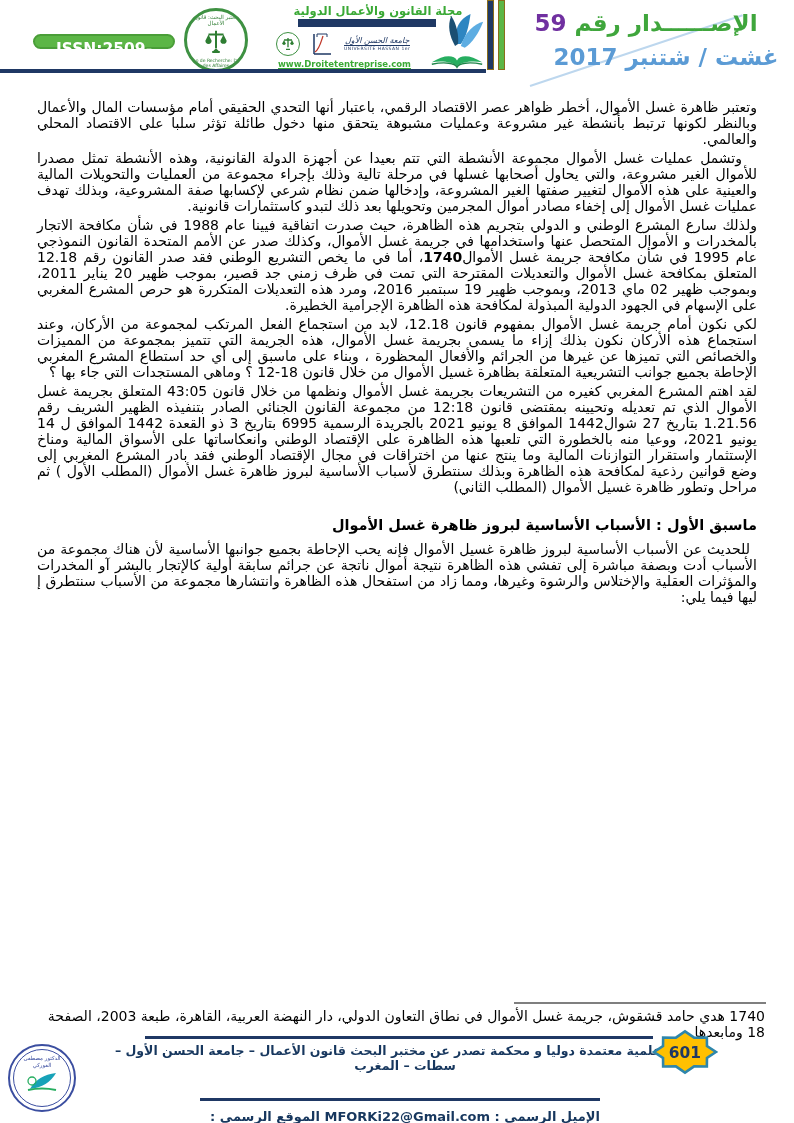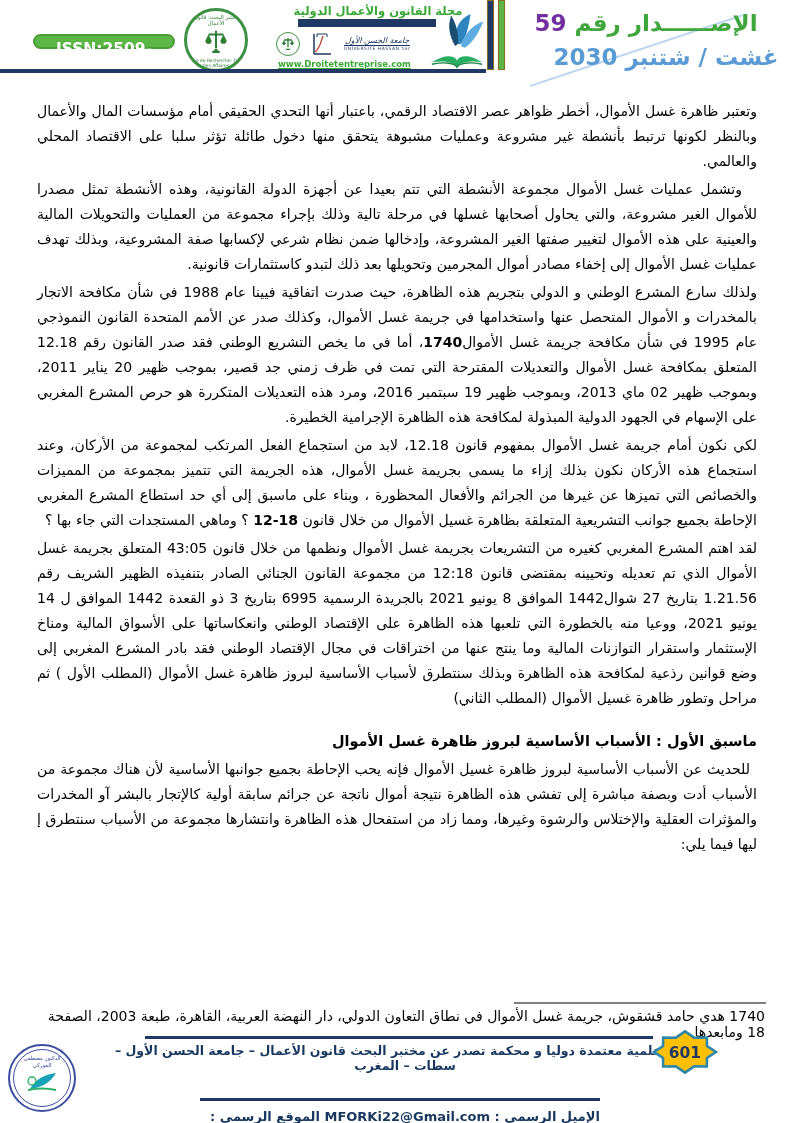--- a/index.html
+++ b/index.html
@@ -38,25 +38,25 @@
   .bar-navy{ background:#1F3864; } .bar-green{ background:#5CB646; }
   .issue-block{ position:absolute; left:505px; top:6px; width:282px; direction:rtl; text-align:center; z-index:1; }
   .issue-line1{ font-size:23px; font-weight:bold; line-height:34px; }
   .issue-label{ color:#3FA63C; } .issue-number{ color:#7030A0; }
   .issue-date{ color:#5B9BD5; font-size:23px; font-weight:bold; line-height:34px; margin-left:40px; }
   .diag{ position:absolute; left:530px; top:85px; width:224px; height:2px; background:#BDD7EE;
          transform:rotate(-18.4deg); transform-origin:left center; z-index:0; }
   .header-rule{ position:absolute; left:0; top:69px; width:486px; height:3.5px; background:#1F3864; }
   
   .article{ position:absolute; left:37px; right:37px; top:99px; direction:rtl; }
-  .article p{ font-size:14px; line-height:25px; text-align:justify; margin-bottom:3px; }
+  .article p{ font-size:14px; line-height:16px; text-align:justify; margin-bottom:3px; }
   .article p.ind{ text-indent:15px; }
   .article p.ind-sm{ text-indent:7px; }
   .fn-ref{ font-weight:bold; }
-  .bold-num{ font-weight:bold; }
+  .bold-num{ font-weight:normal; }
   .section-heading{ font-size:14.5px; font-weight:bold; margin:22px 0 8px; text-align:right; }
   
   .fn-sep{ position:absolute; left:514px; top:1002px; width:252px; height:2px; background:#7F7F7F; }
   .footnote{ position:absolute; left:37px; right:29px; top:1008px; direction:rtl;
              text-align:right; font-size:14px; line-height:16px; }
   
   .ft-line-top{ position:absolute; left:145px; top:1036px; width:508px; height:2.5px; background:#1F3864; }
   .ft-line-bottom{ position:absolute; left:200px; top:1098px; width:400px; height:2.5px; background:#1F3864; }
   .ft-text1{ position:absolute; left:105px; top:1043px; width:600px; direction:rtl; text-align:center;
              color:#17375E; font-weight:bold; font-size:12.5px; }
@@ -125,21 +125,21 @@
       <span class="bar bar-green"></span>
     </div>
 
     <div class="diag"></div>
 
     <div class="issue-block">
       <div class="issue-line1">
         <span class="issue-label">الإصــــــدار رقم</span>
         <span class="issue-number">59</span>
       </div>
-      <div class="issue-date">غشت / شتنبر 2030</div>
+      <div class="issue-date">غشت / شتنبر 2017</div>
     </div>
 
     <div class="header-rule"></div>
   </header>
 
   <main class="article">
     <p><span>وتعتبر ظاهرة غسل الأموال، أخطر ظواهر عصر الاقتصاد الرقمي، باعتبار أنها التحدي الحقيقي أمام مؤسسات المال والأعمال وبالنظر لكونها ترتبط بأنشطة غير مشروعة وعمليات مشبوهة يتحقق منها دخول طائلة تؤثر سلبا على الاقتصاد المحلي والعالمي.</span></p>
     <p class="ind"><span>وتشمل عمليات غسل الأموال مجموعة الأنشطة التي تتم بعيدا عن أجهزة الدولة القانونية، وهذه الأنشطة تمثل مصدرا للأموال الغير مشروعة، والتي يحاول أصحابها غسلها في مرحلة تالية وذلك بإجراء مجموعة من العمليات والتحويلات المالية والعينية على هذه الأموال لتغيير صفتها الغير المشروعة، وإدخالها ضمن نظام شرعي لإكسابها صفة المشروعية، وبذلك تهدف عمليات غسل الأموال إلى إخفاء مصادر أموال المجرمين وتحويلها بعد ذلك لتبدو كاستثمارات قانونية.</span></p>
     <p><span>ولذلك سارع المشرع الوطني و الدولي بتجريم هذه الظاهرة، حيث صدرت اتفاقية فيينا عام 1988 في شأن مكافحة الاتجار بالمخدرات و الأموال المتحصل عنها واستخدامها في جريمة غسل الأموال، وكذلك صدر عن الأمم المتحدة القانون النموذجي عام 1995 في شأن مكافحة جريمة غسل الأموال</span><span class="fn-ref">1740</span><span>، أما في ما يخص التشريع الوطني فقد صدر القانون رقم 12.18 المتعلق بمكافحة غسل الأموال والتعديلات المقترحة التي تمت في ظرف زمني جد قصير، بموجب ظهير 20 يناير 2011، وبموجب ظهير 02 ماي 2013، وبموجب ظهير 19 سبتمبر 2016، ومرد هذه التعديلات المتكررة هو حرص المشرع المغربي على الإسهام في الجهود الدولية المبذولة لمكافحة هذه الظاهرة الإجرامية الخطيرة.</span></p>
     <p><span>لكي نكون أمام جريمة غسل الأموال بمفهوم قانون 12.18، لابد من استجماع الفعل المرتكب لمجموعة من الأركان، وعند استجماع هذه الأركان نكون بذلك إزاء ما يسمى بجريمة غسل الأموال، هذه الجريمة التي تتميز بمجموعة من المميزات والخصائص التي تميزها عن غيرها من الجرائم والأفعال المحظورة ، وبناء على ماسبق إلى أي حد استطاع المشرع المغربي الإحاطة بجميع جوانب التشريعية المتعلقة بظاهرة غسيل الأموال من خلال قانون </span><span class="bold-num">18-12</span><span> ؟ وماهي المستجدات التي جاء بها ؟</span></p>

